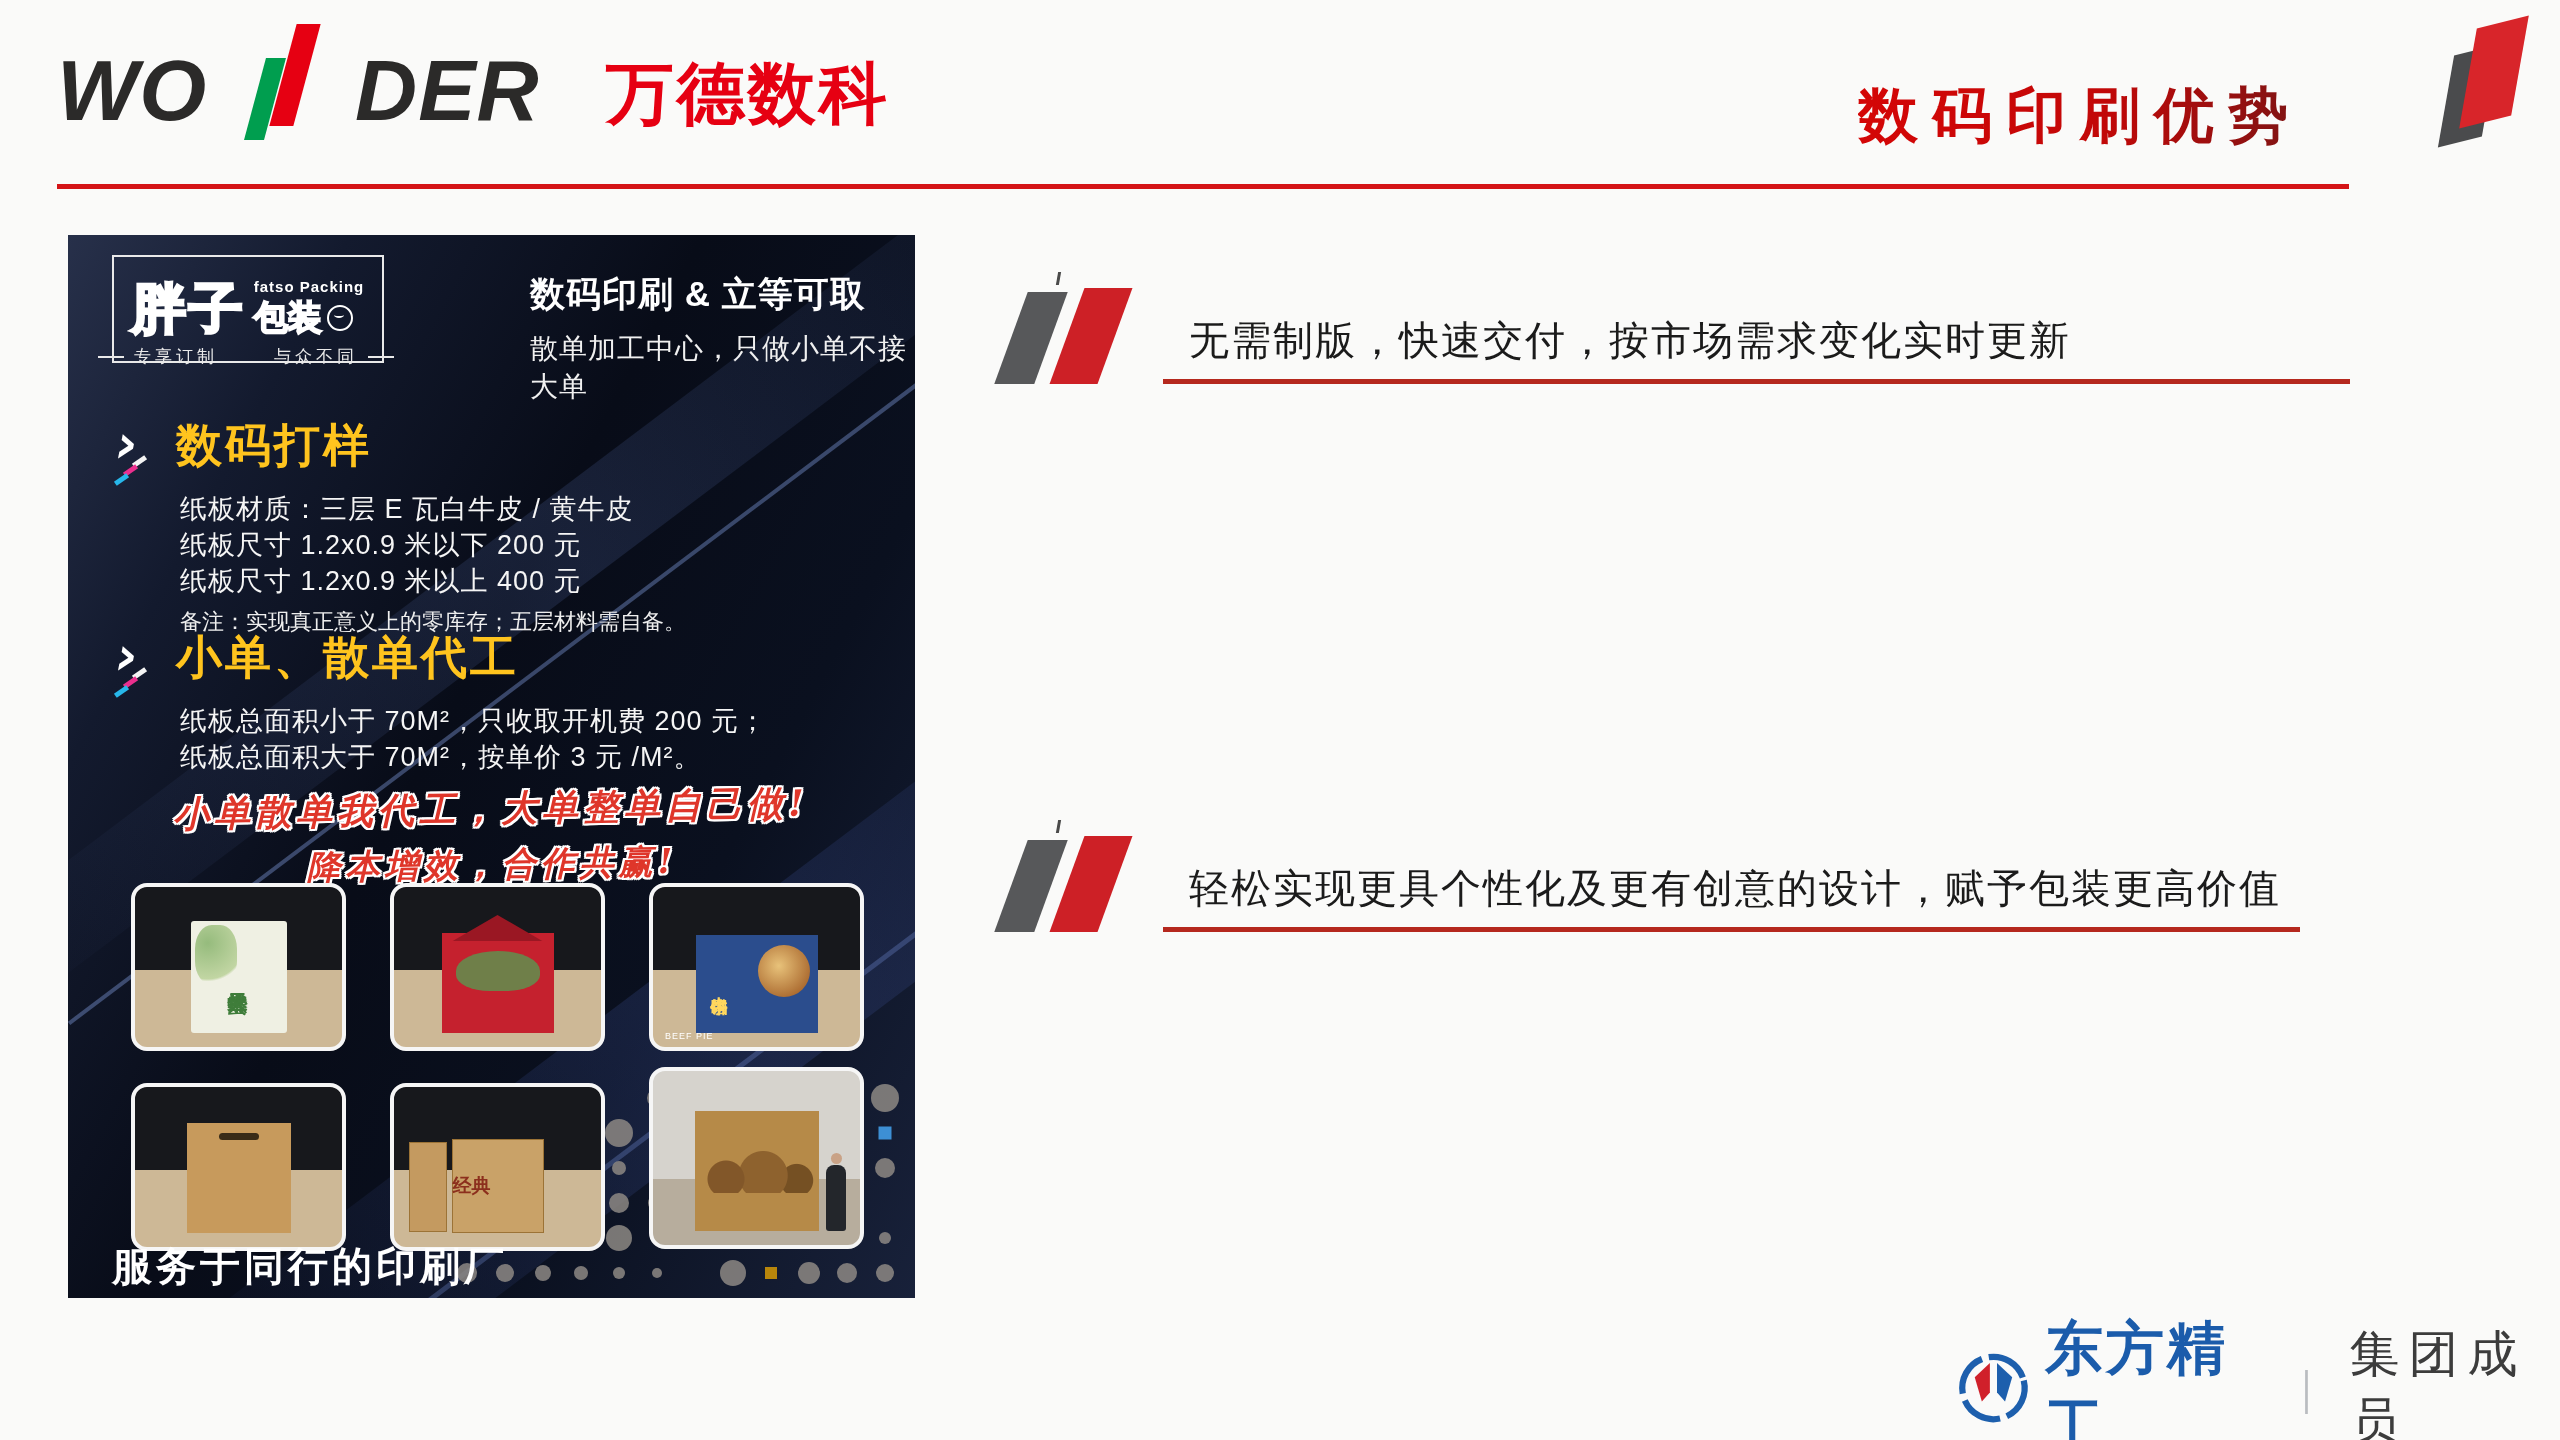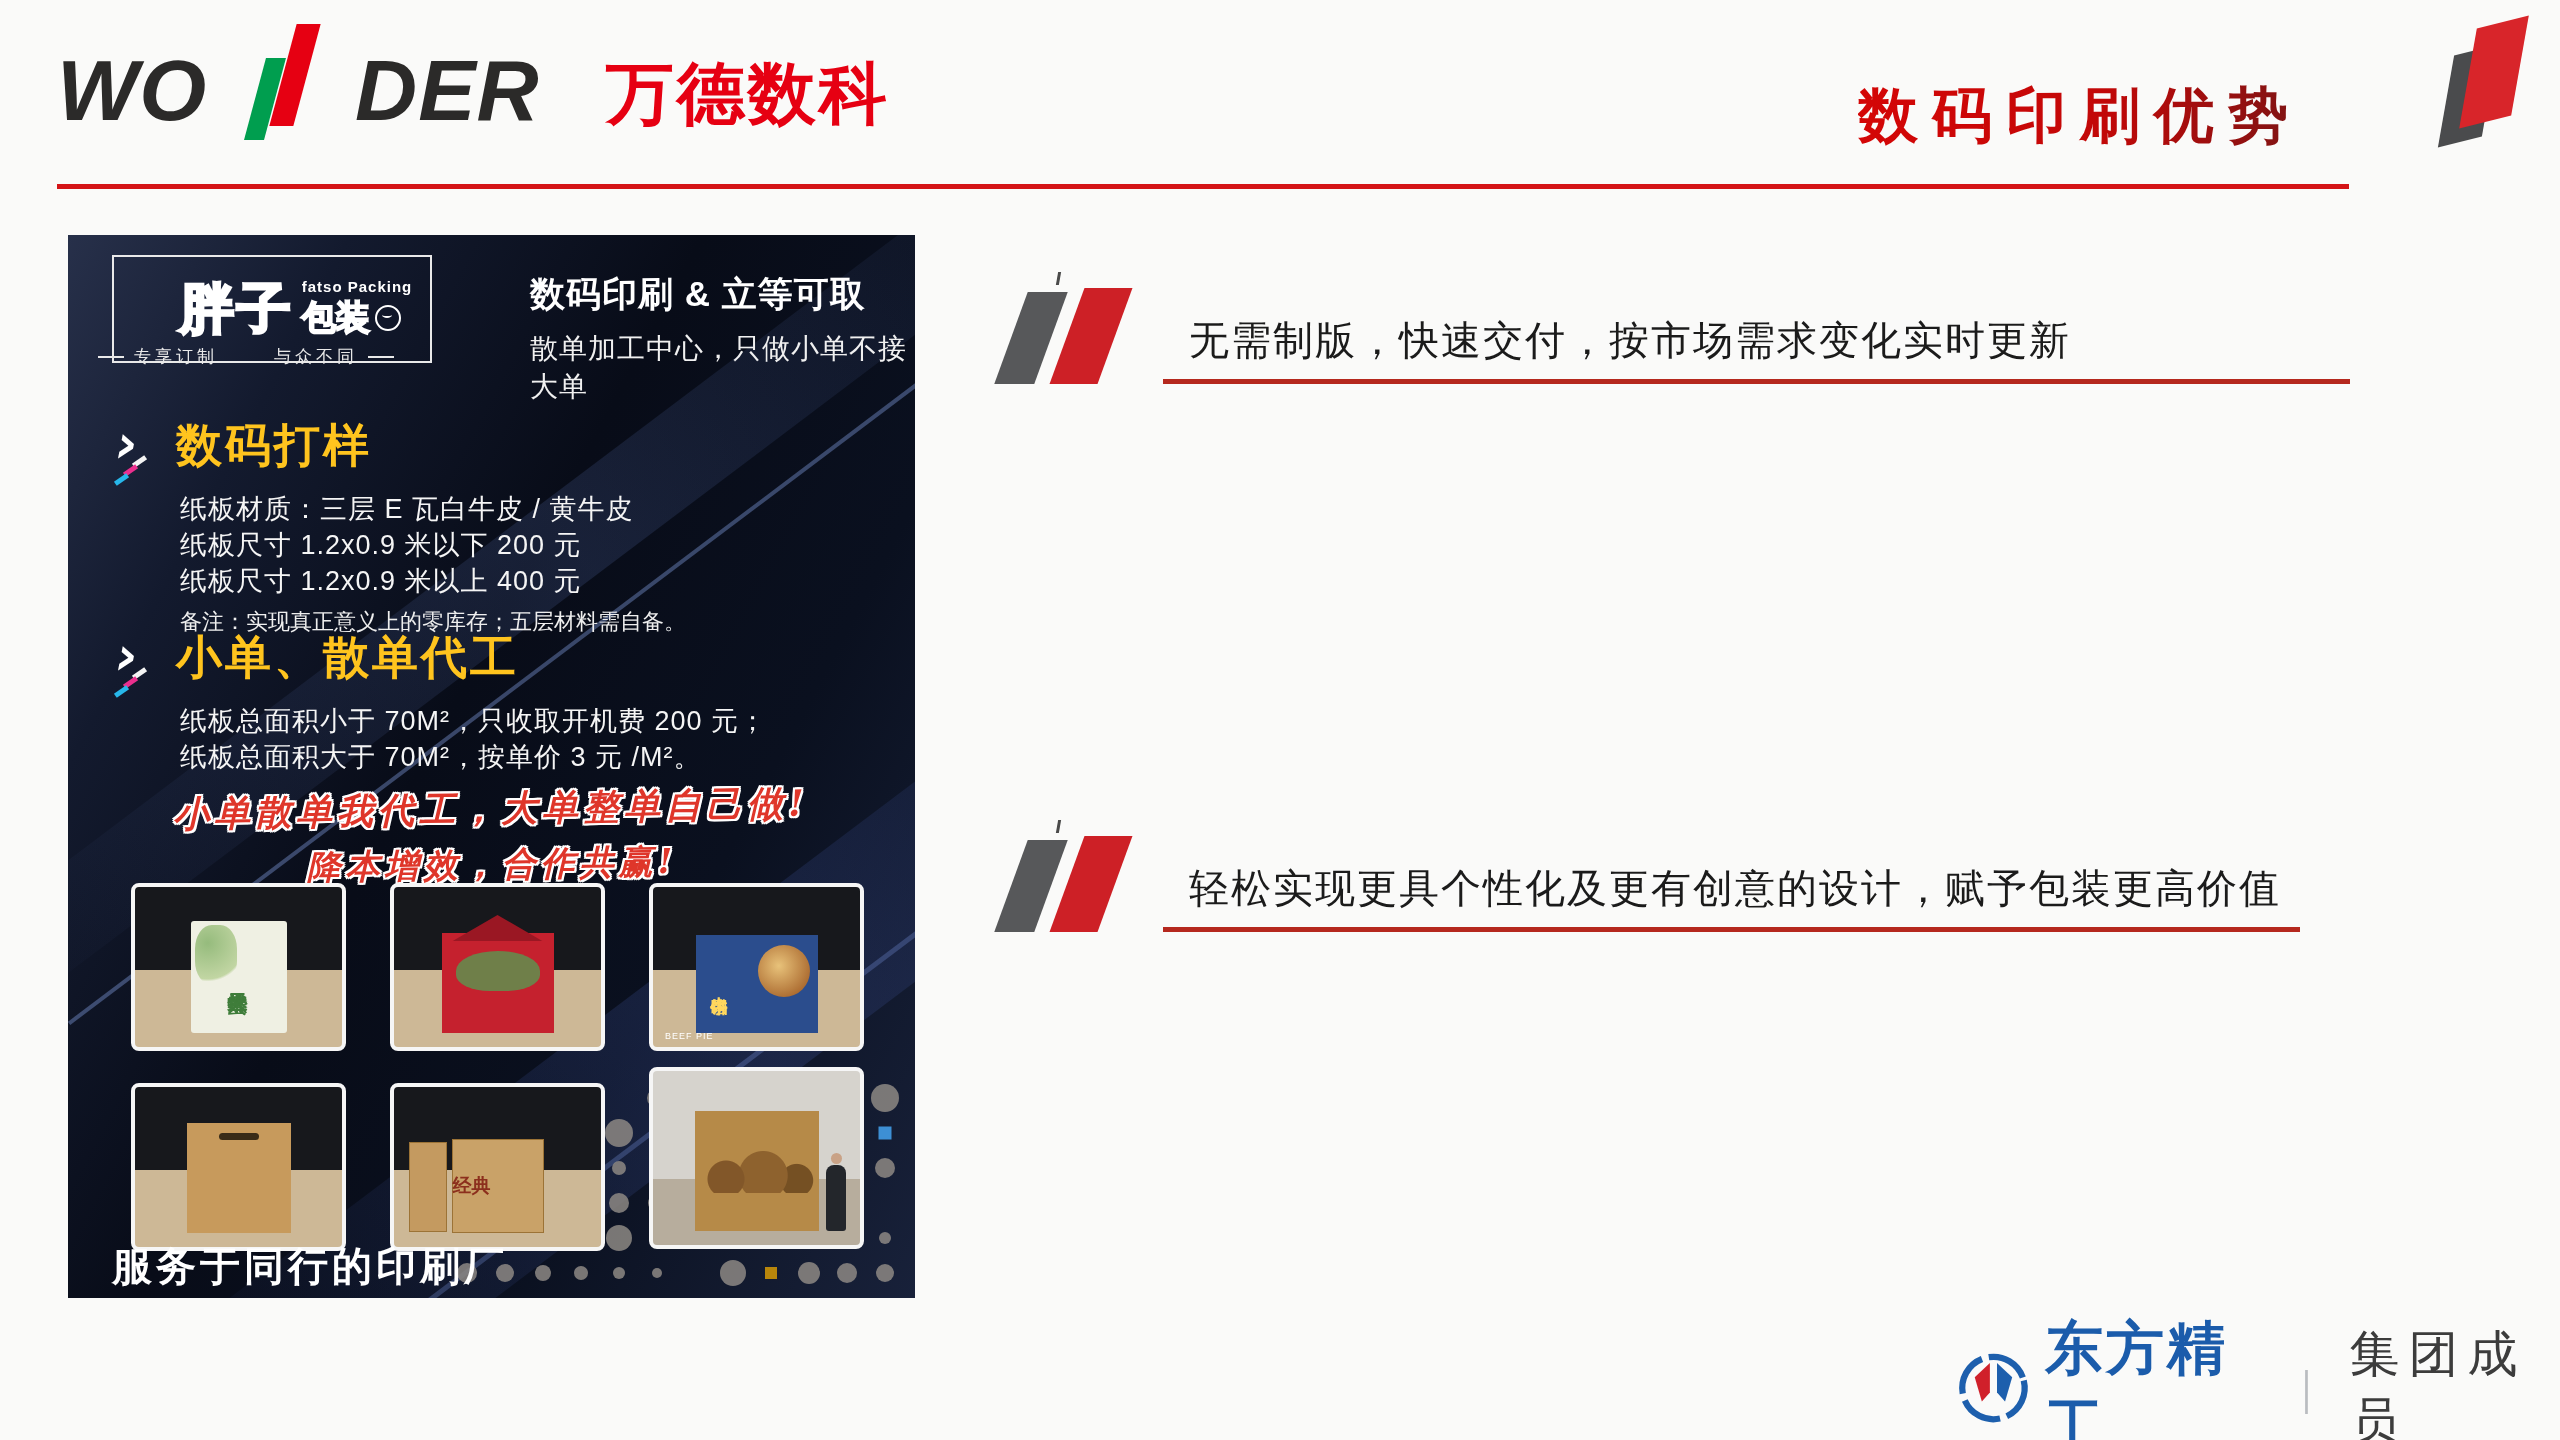--- a/index.html
+++ b/index.html
@@ -28,21 +28,21 @@
          background:linear-gradient(118deg,#27304a 0%,#131a2e 20%,#080c18 45%,#0a101f 70%,#18213a 100%);}
   .streak{position:absolute;pointer-events:none;}
   .st1{width:1500px;height:90px;left:-250px;top:260px;transform:rotate(-37deg);
        background:linear-gradient(90deg,transparent,rgba(110,140,220,.16),transparent);}
   .st2{width:1500px;height:4px;left:-150px;top:335px;transform:rotate(-37deg);background:rgba(150,180,255,.35);}
   .st3{width:1500px;height:160px;left:-80px;top:700px;transform:rotate(-37deg);
        background:linear-gradient(90deg,transparent,rgba(60,80,150,.28),transparent);}
   .st4{width:1500px;height:5px;left:-40px;top:800px;transform:rotate(-37deg);background:rgba(140,170,255,.25);}
 
   .fatso{position:absolute;left:44px;top:20px;width:268px;height:104px;border:2px solid #e9e9e9;
-         display:flex;align-items:center;justify-content:center;gap:8px;padding-left:48px;}
+         display:flex;align-items:center;justify-content:center;gap:8px;}
   .fz-name{font-size:54px;font-weight:bold;color:#fff;-webkit-text-stroke:3px #fff;letter-spacing:3px;}
   .fz-col{display:flex;flex-direction:column;align-items:flex-start;}
   .fz-en{font-size:15px;font-weight:bold;color:#fff;letter-spacing:1px;}
   .fz-row{display:flex;align-items:center;gap:5px;}
   .fz-pack{font-size:34px;font-weight:bold;color:#fff;-webkit-text-stroke:2px #fff;}
   .fz-stamp{width:22px;height:22px;border:2px solid #fff;border-radius:50%;position:relative;}
   .fz-stamp::before{content:"";position:absolute;left:5px;top:5px;width:10px;height:4px;border-bottom:2px solid #fff;border-radius:50%;}
   .fz-tag{position:absolute;left:30px;top:110px;width:296px;display:flex;align-items:center;
           font-size:17px;color:#e9e9e9;letter-spacing:4px;white-space:nowrap;}
   .fz-tag::before,.fz-tag::after{content:"";flex:0 0 26px;height:2px;background:#e9e9e9;}
@@ -70,21 +70,21 @@
   .slogan{position:absolute;left:0;right:0;top:550px;text-align:center;
           font-family:"DejaVu Serif",serif;font-style:italic;font-weight:bold;color:#df362a;
           transform:rotate(-1deg);
           text-shadow:2px 0 0 #fff,-2px 0 0 #fff,0 2px 0 #fff,0 -2px 0 #fff,
                       2px 2px 0 #fff,-2px 2px 0 #fff,2px -2px 0 #fff,-2px -2px 0 #fff;}
   .slogan .l1{font-size:36px;letter-spacing:5px;}
   .slogan .l2{font-size:34px;letter-spacing:5px;margin-top:8px;}
 
   .photos{position:absolute;left:63px;top:648px;display:grid;grid-template-columns:repeat(3,215px);
           gap:32px 44px;}
-  .photo{position:relative;height:160px;border:4px solid #f6f6f6;border-radius:8px;overflow:hidden;
+  .photo{position:relative;height:160px;border:4px solid #f6f6f6;border-radius:16px;overflow:hidden;
          background:linear-gradient(180deg,#17181c 0 52%,#cdb896 52% 100%);}
   .photo.tall{height:174px;margin-top:-16px;background:linear-gradient(180deg,#d6d3cd 0 62%,#b7ad9d 62% 100%);}
   .p-box{position:absolute;left:50%;transform:translateX(-50%);bottom:14px;}
   .bx-honey{width:96px;height:112px;background:#eff0e3;border-radius:3px;display:flex;align-items:center;justify-content:center;}
   .bx-honey::before{content:"";position:absolute;left:4px;top:4px;width:42px;height:60px;border-radius:40%;
         background:radial-gradient(circle at 30% 30%,#7fae63,#b6cf93 70%,transparent 75%);opacity:.8;}
   .lbl-v{writing-mode:vertical-rl;font-weight:bold;}
   .lbl-honey{color:#3f7d3a;font-size:20px;font-family:"DejaVu Serif",serif;z-index:1;}
   .bx-red{width:112px;height:100px;background:#c5212e;}
   .bx-red::before{content:"";position:absolute;left:0;top:-18px;width:100%;height:26px;background:#9a1723;

